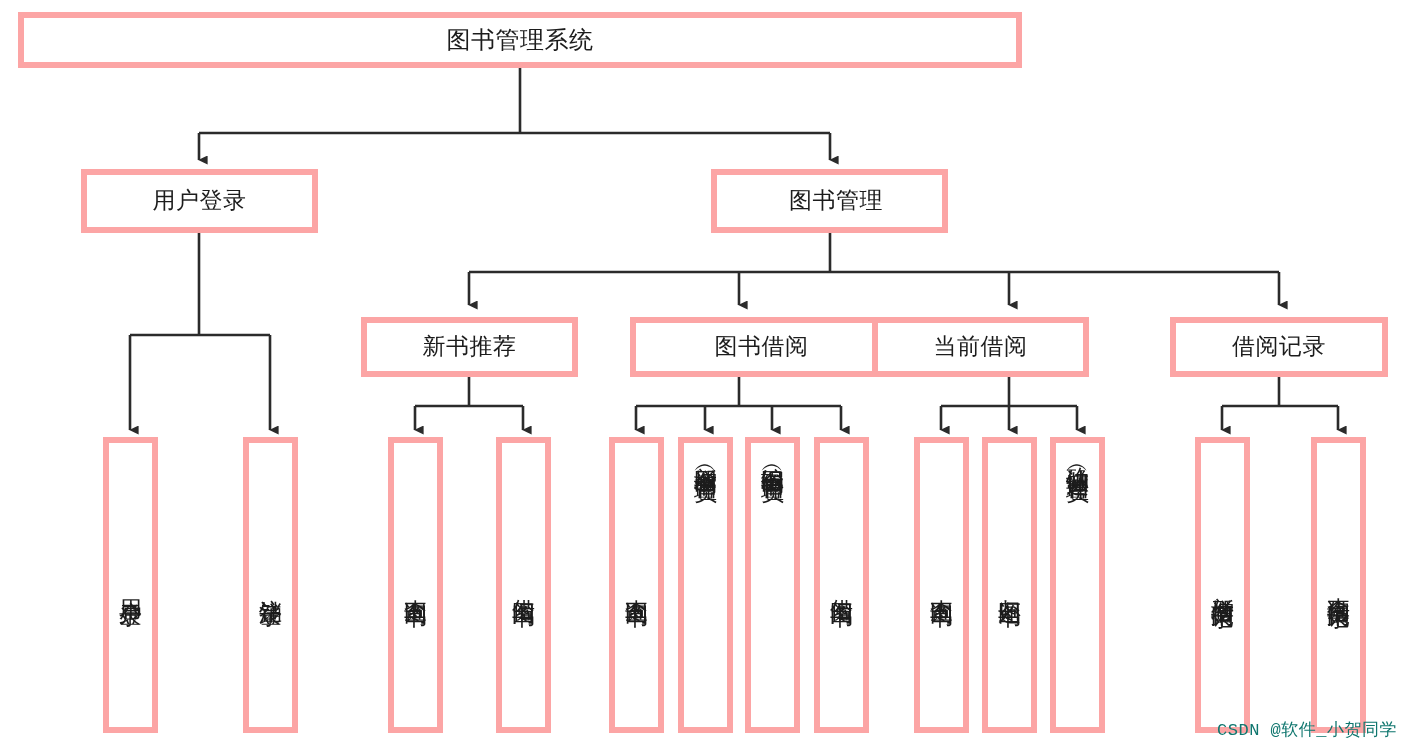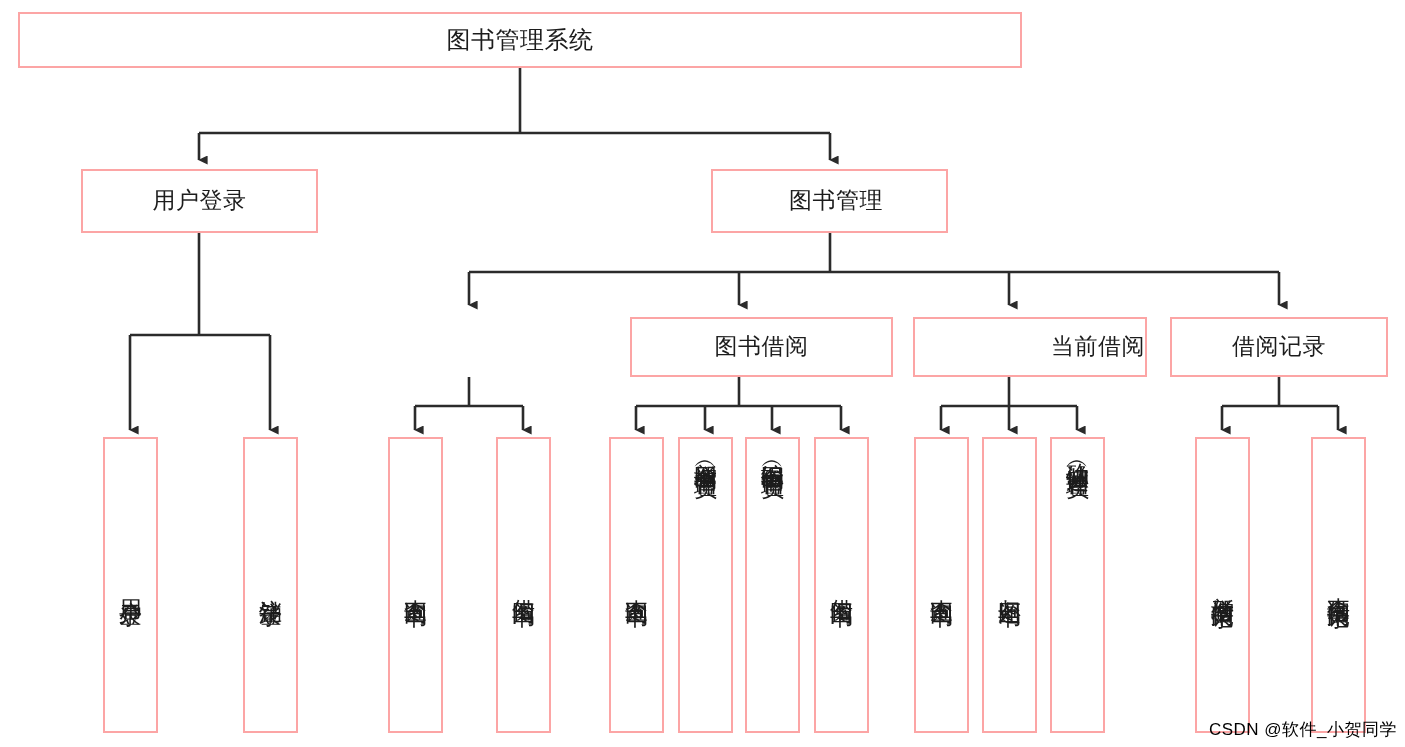--- a/index.html
+++ b/index.html
@@ -21,21 +21,21 @@
     position: absolute;
     left: 0;
     top: 0;
     width: 1405px;
     height: 747px;
   }
   .node {
     position: absolute;
     box-sizing: border-box;
     background: #ffffff;
-    border: 2px solid #fca5a5;
+    border: 6px solid #fca5a5;
     display: flex;
     align-items: center;
     justify-content: center;
     overflow: hidden;
   }
   .node-label {
     color: #1c1c1c;
     line-height: 1.18;
     letter-spacing: 0.5px;
     white-space: nowrap;
@@ -63,24 +63,25 @@
   }
   .node.vertical.centered {
     align-items: center;
     padding-top: 0;
   }
   .watermark {
     position: absolute;
     right: 8px;
     bottom: 6px;
     font-size: 17px;
-    color: #000000;
+    color: #0f766e;
     letter-spacing: 0.5px;
     white-space: nowrap;
     pointer-events: none;
+    font-family: Liberation Mono, monospace;
   }
 </style>
 </head>
 <body>
 
 <div id="diagram-root">
 
   <svg id="connector-layer" viewBox="0 0 1405 747" xmlns="http://www.w3.org/2000/svg">
     <defs>
       <marker id="arrowhead" markerWidth="10" markerHeight="10" refX="4.5" refY="8.6" orient="auto" markerUnits="userSpaceOnUse">
@@ -139,24 +140,27 @@
     <span class="node-label">图书管理系统</span>
   </div>
 
   <div class="node horizontal" style="left:81px; top:169px; width:237px; height:64px;">
     <span class="node-label">用户登录</span>
   </div>
   <div class="node horizontal" style="left:711px; top:169px; width:237px; height:64px;padding-left:13px;">
     <span class="node-label">图书管理</span>
   </div>
 
+  <div class="node horizontal" style="left:361px; top:317px; width:217px; height:60px;">
+    <span class="node-label">新书推荐</span>
+  </div>
   <div class="node horizontal" style="left:630px; top:317px; width:263px; height:60px;">
     <span class="node-label">图书借阅</span>
   </div>
-  <div class="node horizontal" style="left:913px; top:317px; width:234px; height:60px;justify-content:flex-end;">
+  <div class="node horizontal" style="left:872px; top:317px; width:217px; height:60px;">
     <span class="node-label">当前借阅</span>
   </div>
   <div class="node horizontal" style="left:1170px; top:317px; width:218px; height:60px;align-items:center;">
     <span class="node-label">借阅记录</span>
   </div>
 
   <div class="node vertical centered" style="left:103px; top:437px; width:55px; height:296px;">
     <span class="node-label">用户登录</span>
   </div>
   <div class="node vertical centered" style="left:243px; top:437px; width:55px; height:296px;">

